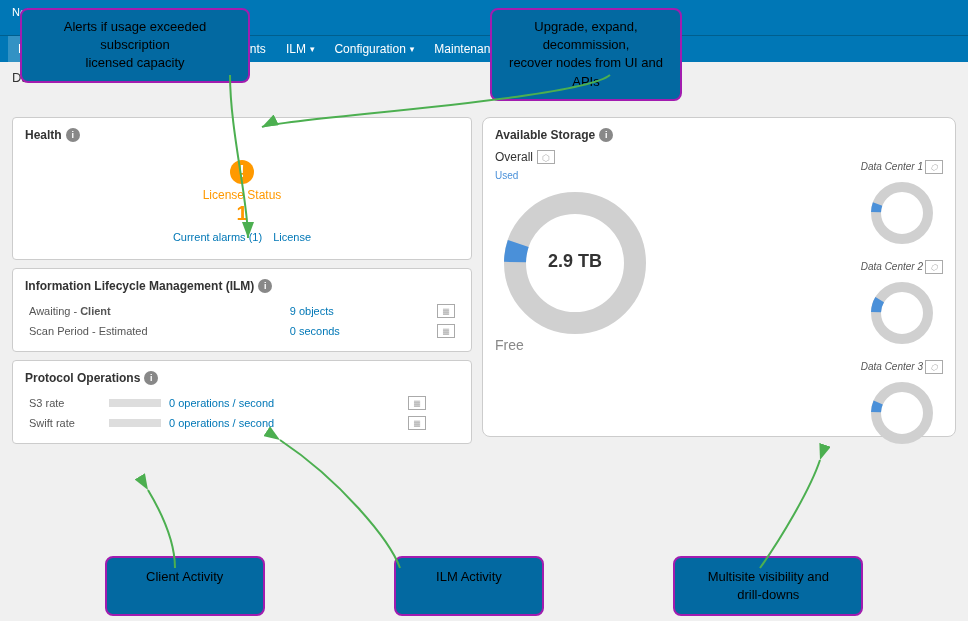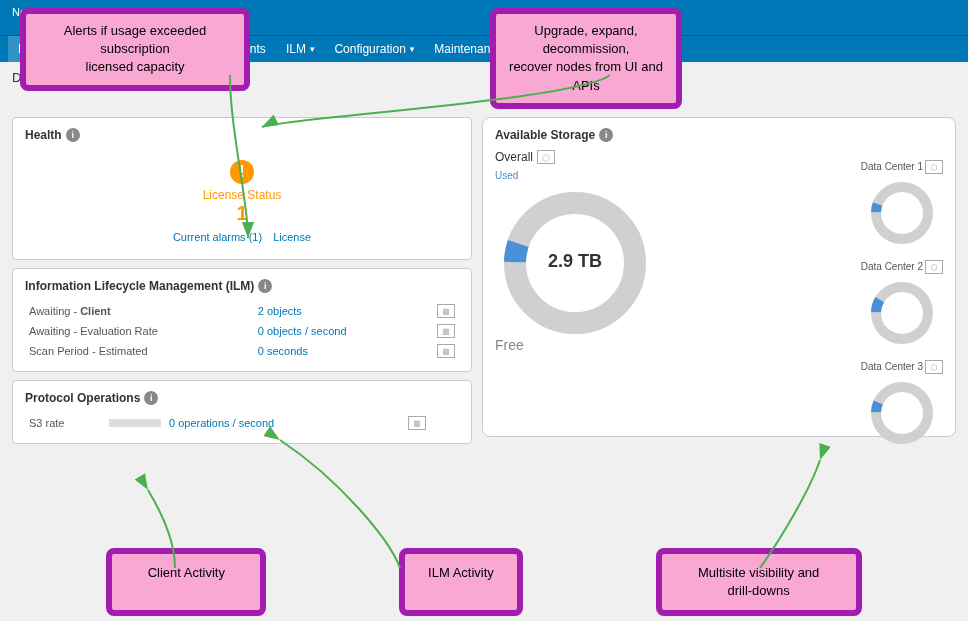--- a/index.html
+++ b/index.html
@@ -1,22 +1,22 @@
 <!DOCTYPE html>
 <html><head>
   <meta charset="utf-8">
   <style>
     * { box-sizing: border-box; margin: 0; padding: 0; }
     body { font-family: Arial, sans-serif; font-size: 12px; background: #f0f0f0; width: 968px; height: 621px; overflow: hidden; position: relative; }
 
     
     .callout-box {
       position: absolute;
-      background: #f9a8d4;
-      border: 6px solid #a21caf;
+      background: #0369a1;
+      border: 2px solid #a21caf;
       border-radius: 8px;
       padding: 8px 12px;
       font-size: 13px;
       text-align: center;
       line-height: 1.4;
       z-index: 100;
     }
 
     
     .app-header {
@@ -214,20 +214,21 @@
       display: flex;
       align-items: center;
       gap: 4px;
     }
     .donut-side {
       display: flex;
       flex-direction: column;
       justify-content: space-around;
       gap: 12px;
       padding-top: 10px;
+      font-style: italic;
     }
     .side-donut-item {
       display: flex;
       flex-direction: column;
       align-items: center;
       gap: 4px;
     }
     .side-donut-label {
       font-size: 10px;
       color: #555;
@@ -331,46 +332,49 @@
 
     <div class="card">
       <div class="card-title">
         <span>Information Lifecycle Management (ILM)</span>
         <span class="info-icon">i</span>
       </div>
       <table class="ilm-table">
         <tbody>
           <tr>
             <td class="label-col">Awaiting - <strong>Client</strong></td>
-            <td class="val-col">2 objects</td>
-            <td class="icon-col"><span class="chart-icon">▦</span></td>
-          </tr>
-          <tr>
-            <td class="label-col">Awaiting - Evaluation Rate</td>
-            <td class="val-col">0 objects / second</td>
+            <td class="val-col">9 objects</td>
             <td class="icon-col"><span class="chart-icon">▦</span></td>
           </tr>
           <tr>
             <td class="label-col">Scan Period - Estimated</td>
             <td class="val-col">0 seconds</td>
             <td class="icon-col"><span class="chart-icon">▦</span></td>
           </tr>
         </tbody>
       </table>
     </div>
 
     <div class="card">
       <div class="card-title">
         <span>Protocol Operations</span>
         <span class="info-icon">i</span>
       </div>
       <table class="proto-table">
         <tbody>
           <tr>
             <td class="label-col">S3 rate</td>
+            <td class="bar-col">
+                <div class="proto-bar"></div>
+              </td>
+            <td class="val-col">0 operations / second</td>
+            <td class="icon-col"><span class="chart-icon">▦</span></td>
+          </tr>
+          <tr>
+            <td class="label-col">Swift rate</td>
             <td class="bar-col">
                 <div class="proto-bar"></div>
               </td>
             <td class="val-col">0 operations / second</td>
             <td class="icon-col"><span class="chart-icon">▦</span></td>
           </tr>
         </tbody>
       </table>
     </div>
 
@@ -443,25 +447,25 @@
   </div>
 
 </div>
 
 <div style="position:absolute;bottom:5px;left:0;right:0;display:flex;justify-content:space-around;padding:0 40px;pointer-events:none;z-index:100;">
 
   <div class="callout-box" style="position:relative;width:160px;padding:10px 14px;">
     <span>Client Activity</span>
   </div>
 
-  <div class="callout-box" style="position:relative;width:124px;padding:10px 14px;">
+  <div class="callout-box" style="position:relative;width:150px;padding:10px 14px;">
     <span>ILM Activity</span>
   </div>
 
-  <div class="callout-box" style="position:relative;width:206px;padding:10px 14px;">
+  <div class="callout-box" style="position:relative;width:190px;padding:10px 14px;">
     <span style="white-space:pre-line;">Multisite visibility and
 drill-downs</span>
   </div>
 </div>
 
 <svg style="position:absolute;top:0;left:0;width:968px;height:621px;pointer-events:none;z-index:101;">
   <defs>
     <marker id="arr2" markerWidth="8" markerHeight="6" refX="0" refY="3" orient="auto">
       <polygon points="8 0, 0 3, 8 6" fill="#4caf50"></polygon>
     </marker>

